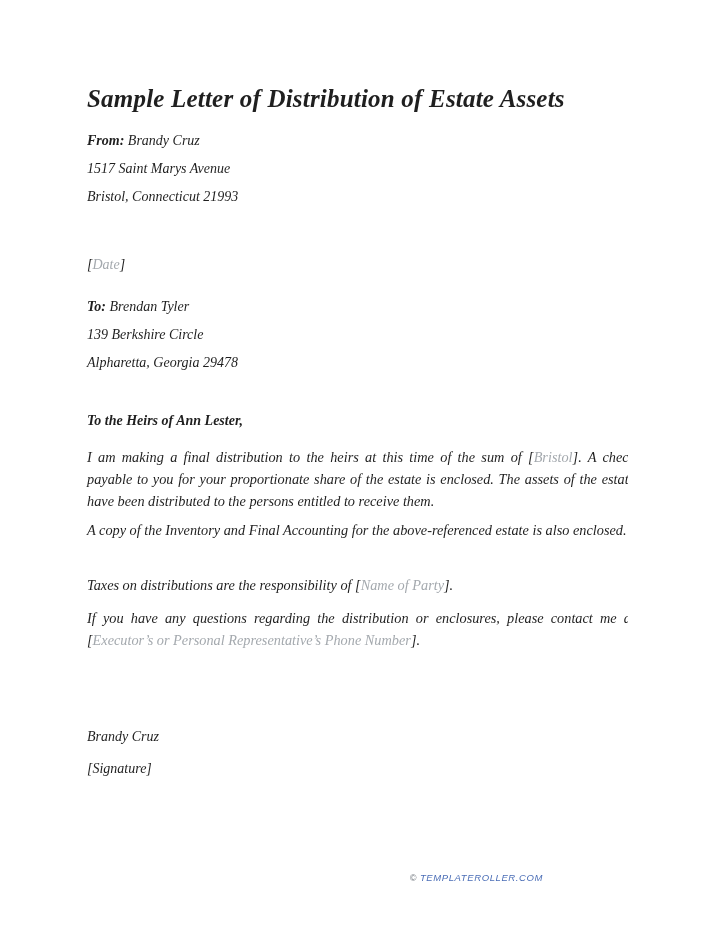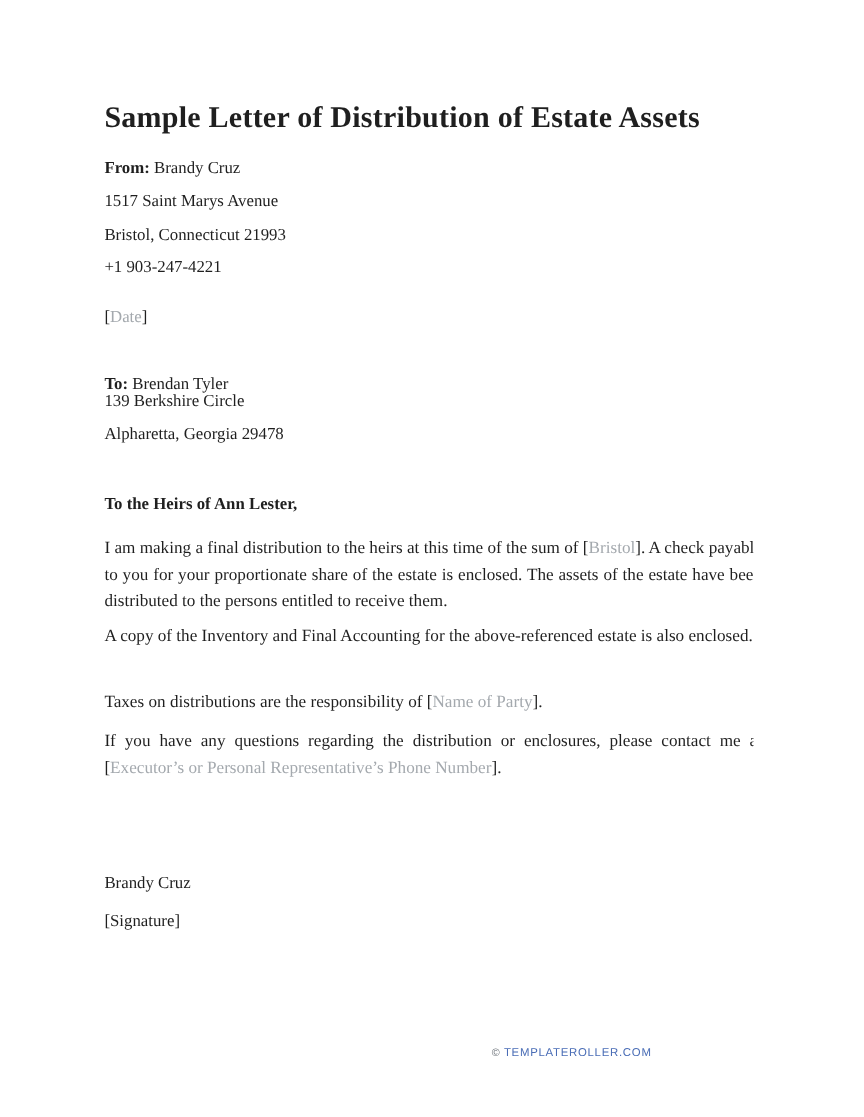--- a/index.html
+++ b/index.html
@@ -5,20 +5,21 @@
   * { margin: 0; padding: 0; box-sizing: border-box; }
   html, body { background: #ffffff; }
   .page {
     position: relative;
     width: 628px;
     height: 931px;
     background: #ffffff;
     font-family: "Liberation Serif", "DejaVu Serif", serif;
     color: #1f1f1f;
     overflow: hidden;
+    font-style: italic;
   }
   .abs { position: absolute; left: 87px; width: 548px; }
   .title {
     top: 85px;
     font-size: 25px;
     font-weight: bold;
     letter-spacing: 0.2px;
     white-space: nowrap;
   }
   .line { font-size: 14px; }
@@ -49,25 +50,24 @@
 <div class="page">
 
   <div class="abs title">Sample Letter of Distribution of Estate Assets</div>
 
   <div class="abs line" style="top:133px">
     <span class="bold">From:</span>
     <span>Brandy Cruz</span>
   </div>
   <div class="abs line" style="top:161px">1517 Saint Marys Avenue</div>
   <div class="abs line" style="top:189px">Bristol, Connecticut 21993</div>
-  <div class="abs line" style="top:216px">+1 903-247-4221</div>
 
   <div class="abs line" style="top:257px"><span>[</span><span class="placeholder">Date</span><span>]</span></div>
 
-  <div class="abs line" style="top:313px">
+  <div class="abs line" style="top:299px">
     <span class="bold">To:</span>
     <span>Brendan Tyler</span>
   </div>
   <div class="abs line" style="top:327px">139 Berkshire Circle</div>
   <div class="abs line" style="top:355px">Alpharetta, Georgia 29478</div>
 
   <div class="abs line bold" style="top:413px">To the Heirs of Ann Lester,</div>
 
   <div class="abs para" style="top:446px"><span>I am making a final distribution to the heirs at this time of the sum of [</span><span class="placeholder">Bristol</span><span>]. A check payable to you for your proportionate share of the estate is enclosed. The assets of the estate have been distributed to the persons entitled to receive them.</span></div>
 

